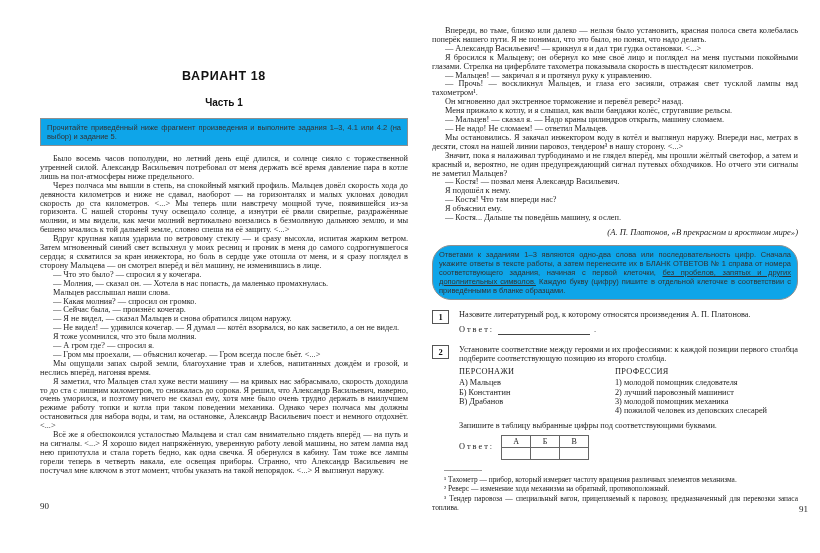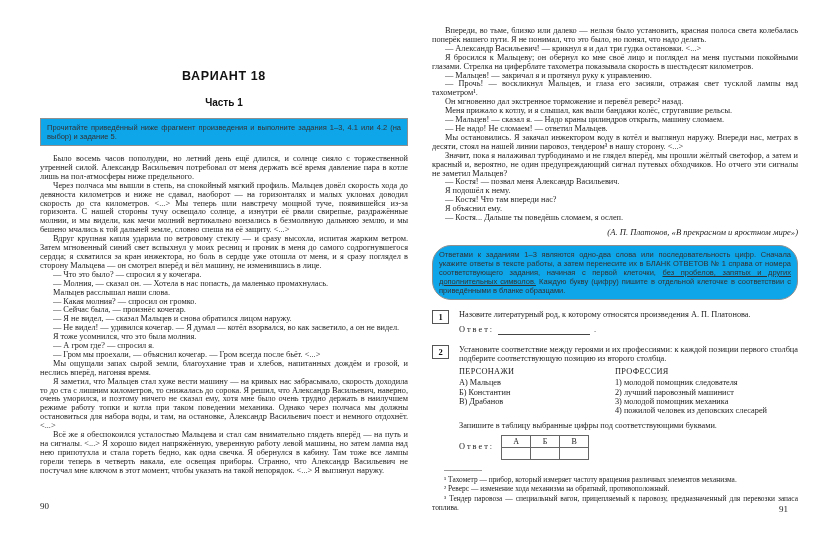--- a/index.html
+++ b/index.html
@@ -68,21 +68,21 @@
     text-align:center;font-size:8px;line-height:11px;background:#fff;
   }
   .answer-table .tr.header .td{font-size:8px;}
 
   .footnote-sep{width:38px;border-top:1px solid #9a9a9a;margin:10px 0 4px 12px;}
   .footnotes .footnote{
     margin:0;font-size:7.4px;line-height:9.3px;text-indent:12px;text-align:justify;color:#222;
   }
   .page-num{position:absolute;font-size:9px;color:#1c1c1c;}
   .page-num-left{left:40px;top:501px;}
-  .page-num-right{right:32px;top:504px;}
+  .page-num-right{right:12px;top:504px;}
 </style>
 </head>
 <body>
 
 <div class="spread">
 
   <div class="page page-left">
     <h1 class="variant-title">ВАРИАНТ 18</h1>
     <h2 class="part-title">Часть 1</h2>
 
@@ -123,21 +123,21 @@
         <p class="para">Он мгновенно дал экстренное торможение и перевёл реверс² назад.</p>
         <p class="para">Меня прижало к котлу, и я слышал, как выли бандажи колёс, стругавшие рельсы.</p>
         <p class="para">— Мальцев! — сказал я. — Надо краны цилиндров открыть, машину сломаем.</p>
         <p class="para">— Не надо! Не сломаем! — ответил Мальцев.</p>
         <p class="para">Мы остановились. Я закачал инжектором воду в котёл и выглянул наружу. Впереди нас, метрах в десяти, стоял на нашей линии паровоз, тендером³ в нашу сторону. &lt;...&gt;</p>
         <p class="para">Значит, пока я налаживал турбодинамо и не глядел вперёд, мы прошли жёлтый светофор, а затем и красный и, вероятно, не один предупреждающий сигнал путевых обходчиков. Но отчего эти сигналы не заметил Мальцев?</p>
         <p class="para">— Костя! — позвал меня Александр Васильевич.</p>
         <p class="para">Я подошёл к нему.</p>
         <p class="para">— Костя! Что там впереди нас?</p>
         <p class="para">Я объяснил ему.</p>
-        <p class="para">— Костя... Дальше ты поведёшь сломаем, я ослеп.</p>
+        <p class="para">— Костя... Дальше ты поведёшь машину, я ослеп.</p>
       </div>
 
     <p class="citation">(А. П. Платонов, «В прекрасном и яростном мире»)</p>
 
     <div class="note-box answer-box">
       <p><span>Ответами к заданиям 1–3 являются одно-два слова или последовательность цифр. Сначала укажите ответы в тексте работы, а затем перенесите их в БЛАНК ОТВЕТОВ № 1 справа от номера соответствующего задания, начиная с первой клеточки, </span><span class="u">без пробелов, запятых и других дополнительных символов.</span><span> Каждую букву (цифру) пишите в отдельной клеточке в соответствии с приведёнными в бланке образцами.</span></p>
     </div>
 
     <div class="task">
       <div class="task-num">1</div>

